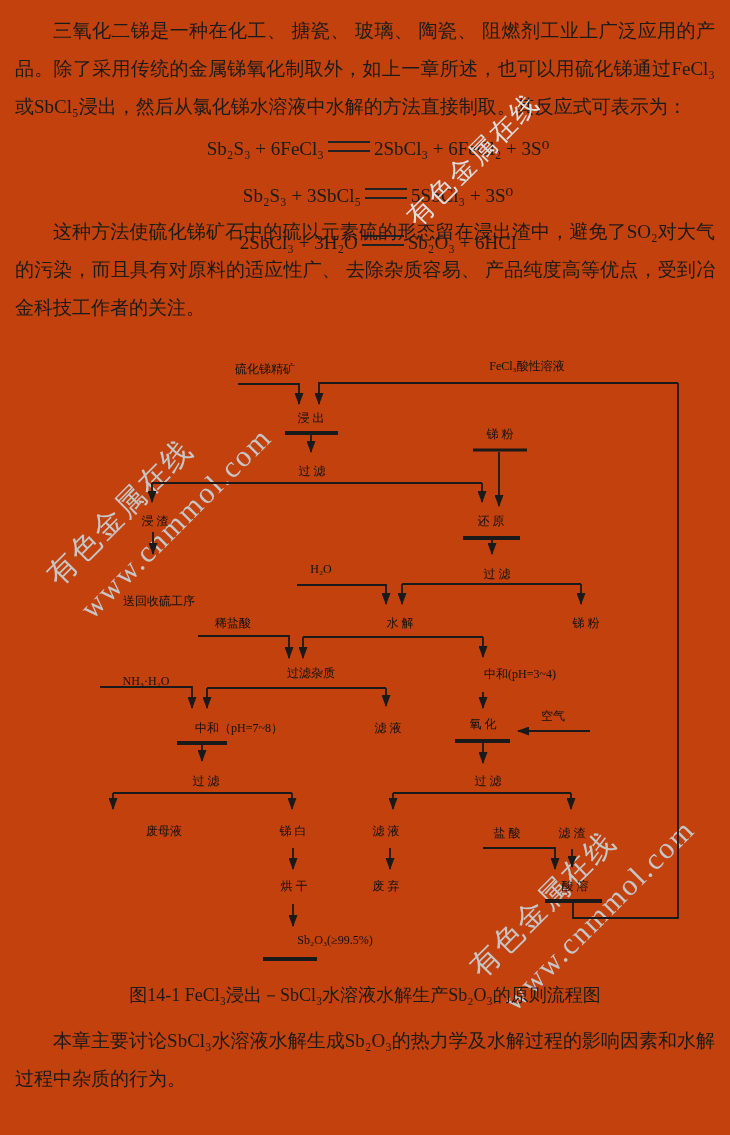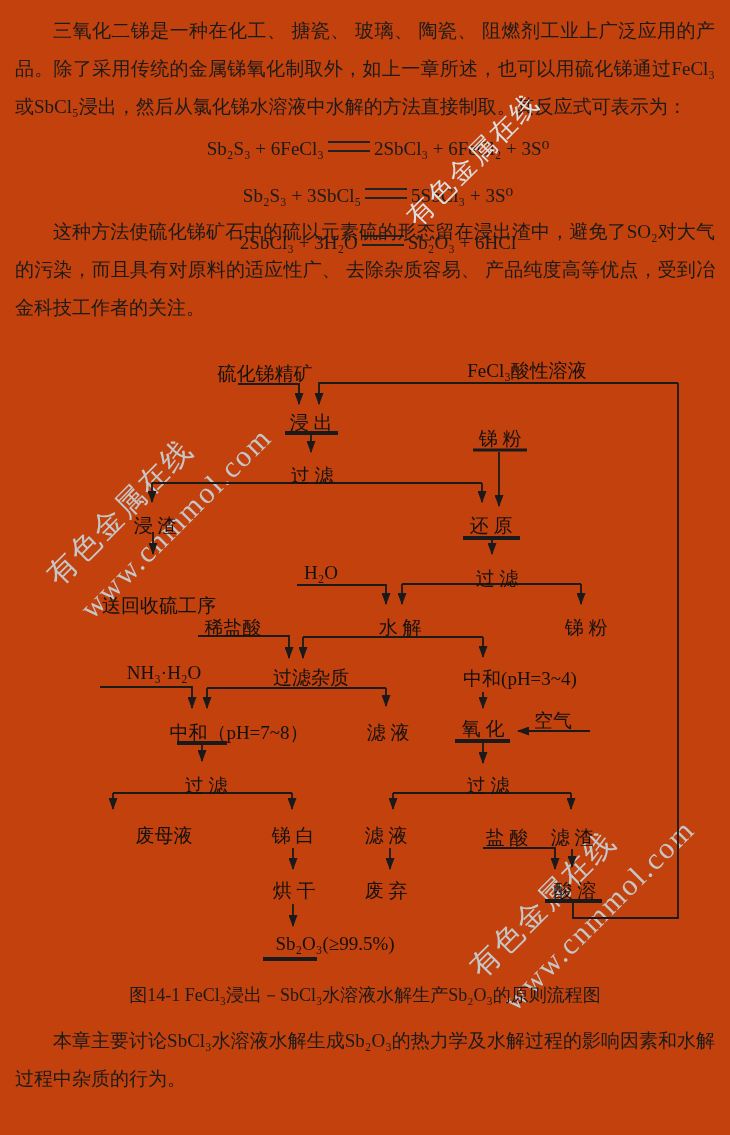--- a/index.html
+++ b/index.html
@@ -24,21 +24,21 @@
     border-top:2px solid #222;border-bottom:2px solid #222;
     margin:0 4px;vertical-align:3px;
   }
   #flow{position:absolute;left:0;top:355px;width:730px;height:620px;}
   #flow svg{position:absolute;left:0;top:0;}
   .ln{fill:none;stroke:#1a1a1a;stroke-width:1.8;}
   .md{fill:none;stroke:#1a1a1a;stroke-width:3;}
   .th{fill:none;stroke:#1a1a1a;stroke-width:4;}
   .fn{
     position:absolute;transform:translateX(-50%);white-space:nowrap;
-    font-size:19px;color:#111;
+    font-size:12px;color:#111;
   }
   .wm{
     position:absolute;color:#c6c6c6;font-size:30px;line-height:47px;
     white-space:nowrap;transform:rotate(-45deg);transform-origin:left top;
     letter-spacing:2px;pointer-events:none;
   }
   .wm.faint{color:#dedede;font-size:27px;}
   #caption{
     position:absolute;left:0;top:983px;width:730px;text-align:center;
     font-size:18px;color:#1b1b1b;
@@ -155,21 +155,21 @@
     <div class="fn" style="left:500px;top:71px;">锑 粉</div>
     <div class="fn" style="left:312px;top:108px;">过 滤</div>
     <div class="fn" style="left:155px;top:158px;">浸 渣</div>
     <div class="fn" style="left:491px;top:158px;">还 原</div>
     <div class="fn" style="left:159px;top:210px;margin-top:28px;">送回收硫工序</div>
     <div class="fn" style="left:321px;top:207px;">H₂O</div>
     <div class="fn" style="left:497px;top:211px;">过 滤</div>
     <div class="fn" style="left:233px;top:260px;">稀盐酸</div>
     <div class="fn" style="left:400px;top:260px;">水 解</div>
     <div class="fn" style="left:586px;top:260px;">锑 粉</div>
-    <div class="fn" style="left:146px;top:307px;margin-left:18px;">NH₃·H₂O</div>
+    <div class="fn" style="left:146px;top:319px;">NH₃·H₂O</div>
     <div class="fn" style="left:311px;top:310px;">过滤杂质</div>
     <div class="fn" style="left:520px;top:311px;">中和(pH=3~4)</div>
     <div class="fn" style="left:239px;top:365px;">中和（pH=7~8）</div>
     <div class="fn" style="left:388px;top:365px;">滤 液</div>
     <div class="fn" style="left:483px;top:361px;">氧 化</div>
     <div class="fn" style="left:553px;top:353px;">空气</div>
     <div class="fn" style="left:206px;top:418px;">过 滤</div>
     <div class="fn" style="left:488px;top:418px;">过 滤</div>
     <div class="fn" style="left:116px;top:468px;margin-left:48px;">废母液</div>
     <div class="fn" style="left:293px;top:468px;">锑 白</div>

